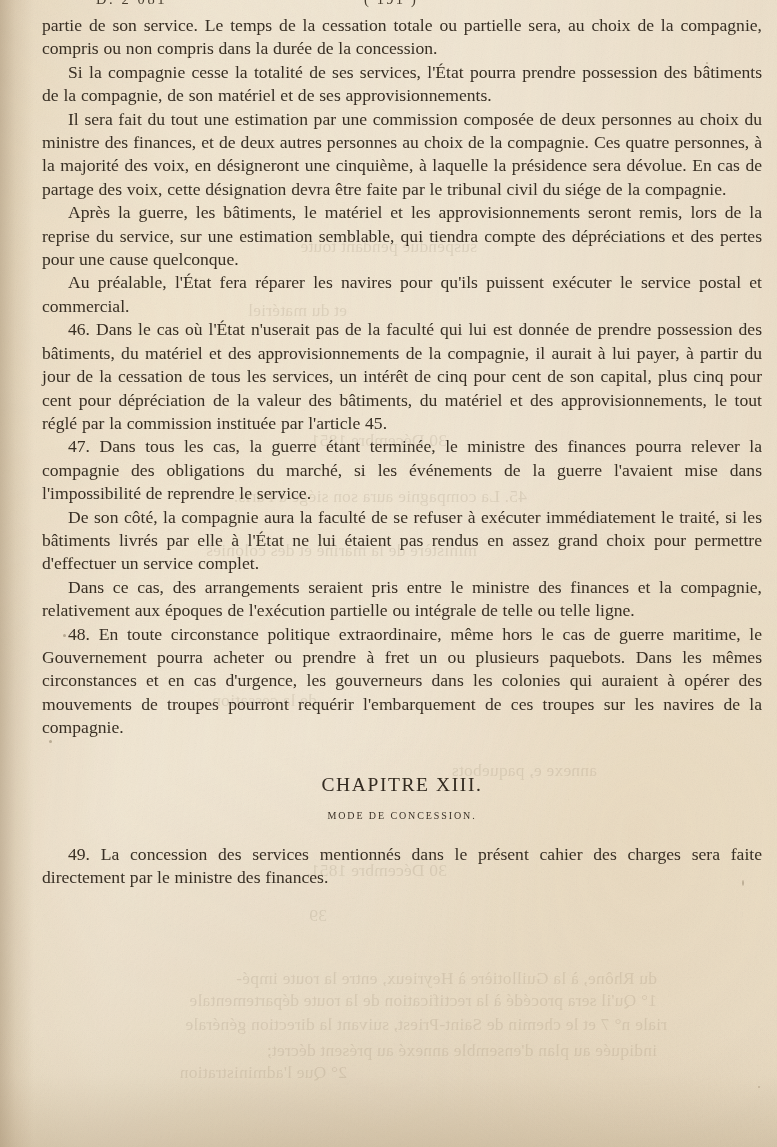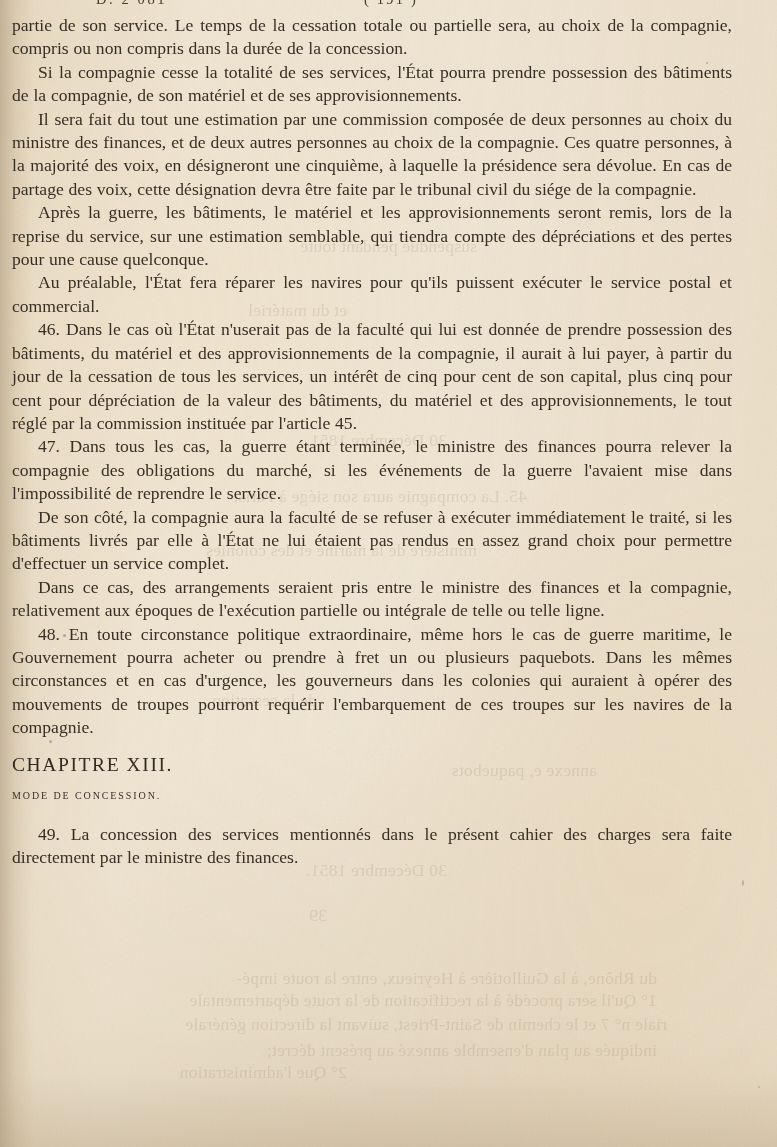--- a/index.html
+++ b/index.html
@@ -99,21 +99,21 @@
     top: 0;
     font-size: 14.5px;
     letter-spacing: 2.2px;
     color: #463c2e;
     white-space: nowrap;
   }
 
   
   #text-column {
     position: absolute;
-    left: 12px;
+    left: 42px;
     top: 14px;
     width: 720px;
   }
 
   .para {
     margin: 0;
     font-size: 17.6px;
     line-height: 23.4px;
     text-align: justify;
     text-justify: inter-word;
@@ -122,22 +122,22 @@
     word-spacing: 0.4px;
   }
 
   
   .para.continuation {
     text-indent: 0;
   }
 
   
   #chapter-block {
-    margin-top: 14px;
-    text-align: left;
+    margin-top: 34px;
+    text-align: center;
   }
   #chapter-title {
     font-size: 19.5px;
     letter-spacing: 1.6px;
     color: #332b21;
     margin: 0;
     font-weight: normal;
   }
   #chapter-subtitle {
     font-size: 10px;

